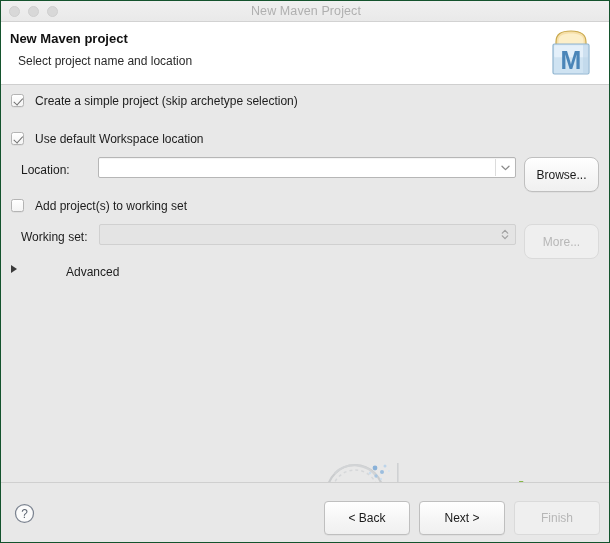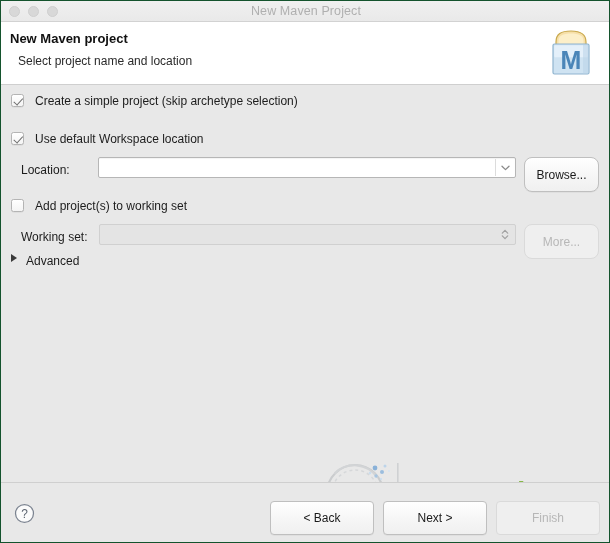--- a/index.html
+++ b/index.html
@@ -256,21 +256,21 @@
   }
   .footer-buttons {
     position: absolute;
     right: 11px;
     top: 18px;
     display: flex;
     gap: 9px;
   }
   .footer-buttons .btn {
     height: 23px;
-    width: 104px;
+    width: 86px;
     border-radius: 4px;
     padding: 16px;
   }
 </style>
 </head>
 <body>
 
 <div class="window">
 
   <div class="titlebar">
@@ -337,21 +337,21 @@
       <div class="combo-arrow">
         <svg width="8" height="13" viewBox="0 0 8 13">
           <path d="M1.3 5.2 L4 2.3 L6.7 5.2" fill="none" stroke="#a0a0a0" stroke-width="1.2" stroke-linecap="round" stroke-linejoin="round"></path>
           <path d="M1.3 7.8 L4 10.7 L6.7 7.8" fill="none" stroke="#a0a0a0" stroke-width="1.2" stroke-linecap="round" stroke-linejoin="round"></path>
         </svg>
       </div>
     </div>
 
     <div class="btn disabled" style="position:absolute; left:523px; top:139px; width:75px;">More...</div>
 
-    <div class="row" style="left:10px; top:169px;">
+    <div class="row" style="left:10px; top:180px;gap:40px;">
       <div class="adv-tri"></div>
       <div class="adv-label">Advanced</div>
     </div>
 
     <svg class="watermark" viewBox="0 0 256 72">
 
       <g opacity="0.62">
         <circle cx="36" cy="36" r="28" fill="none" stroke="#b9bcbf" stroke-width="2.2"></circle>
         <circle cx="36" cy="36" r="23" fill="none" stroke="#cbced1" stroke-width="1.5" stroke-dasharray="3 3"></circle>
         <path d="M58 20 A28 28 0 0 0 16 16" fill="none" stroke="#c6c9cc" stroke-width="2" stroke-linecap="round"></path>

